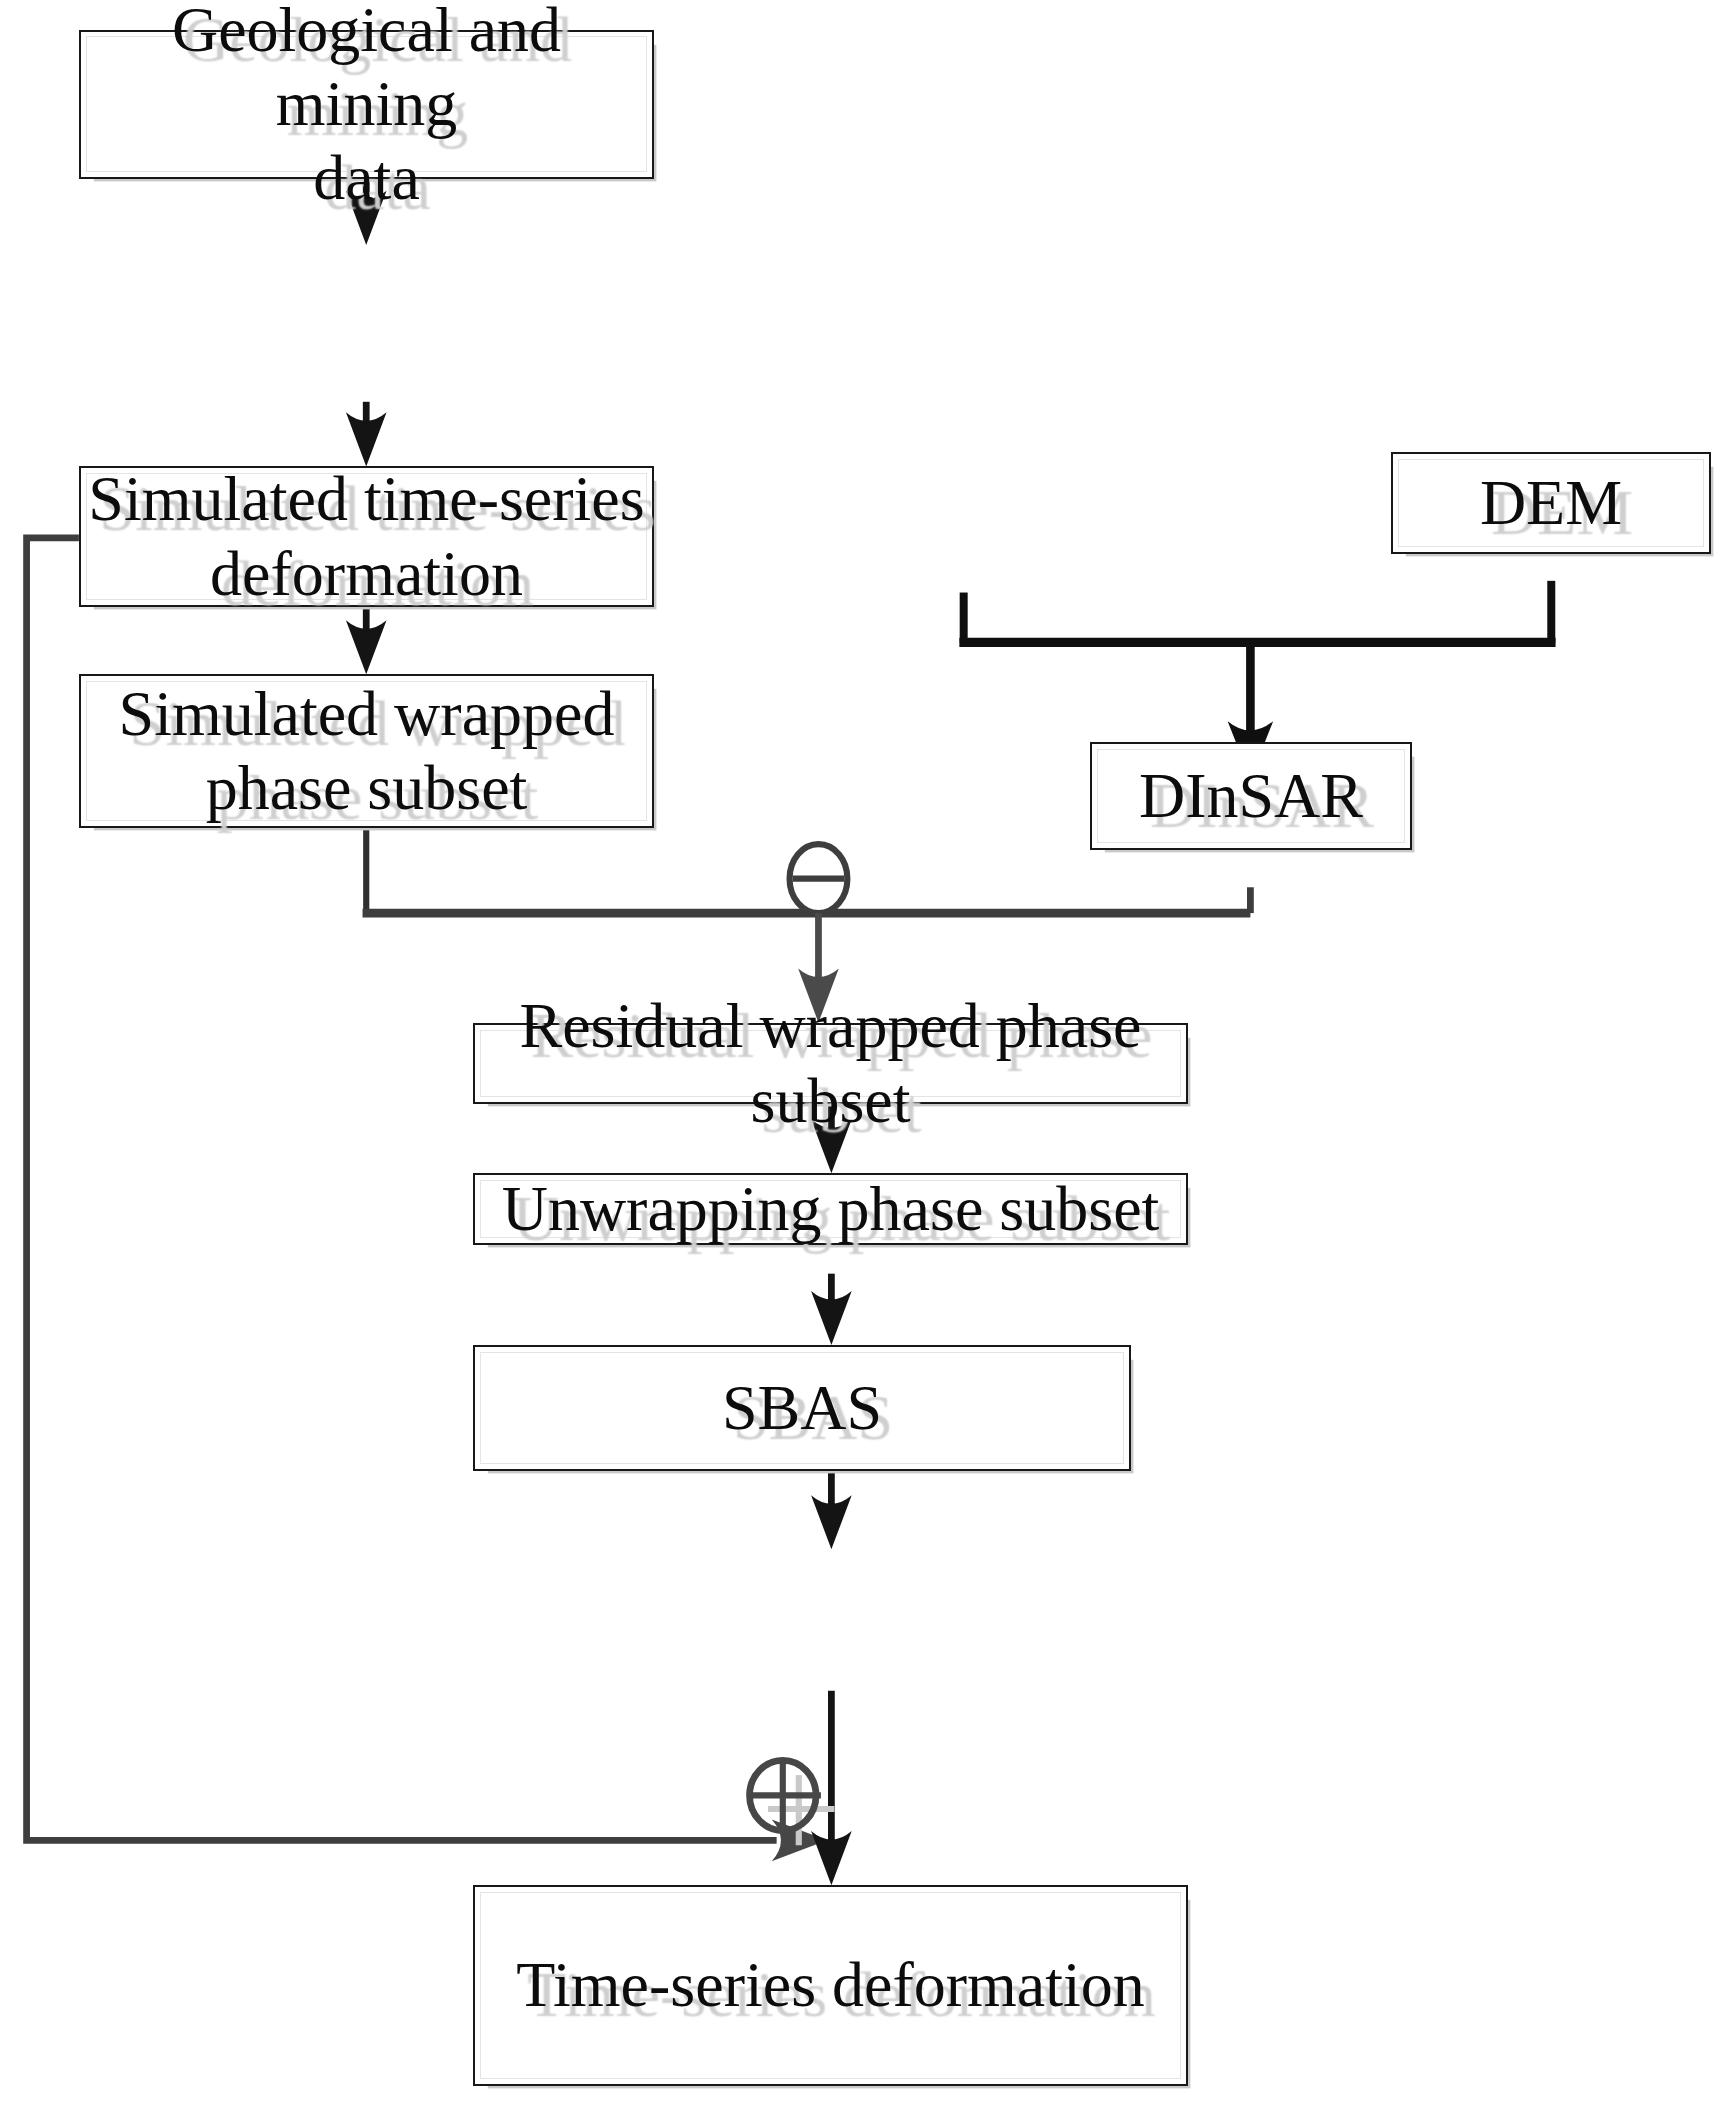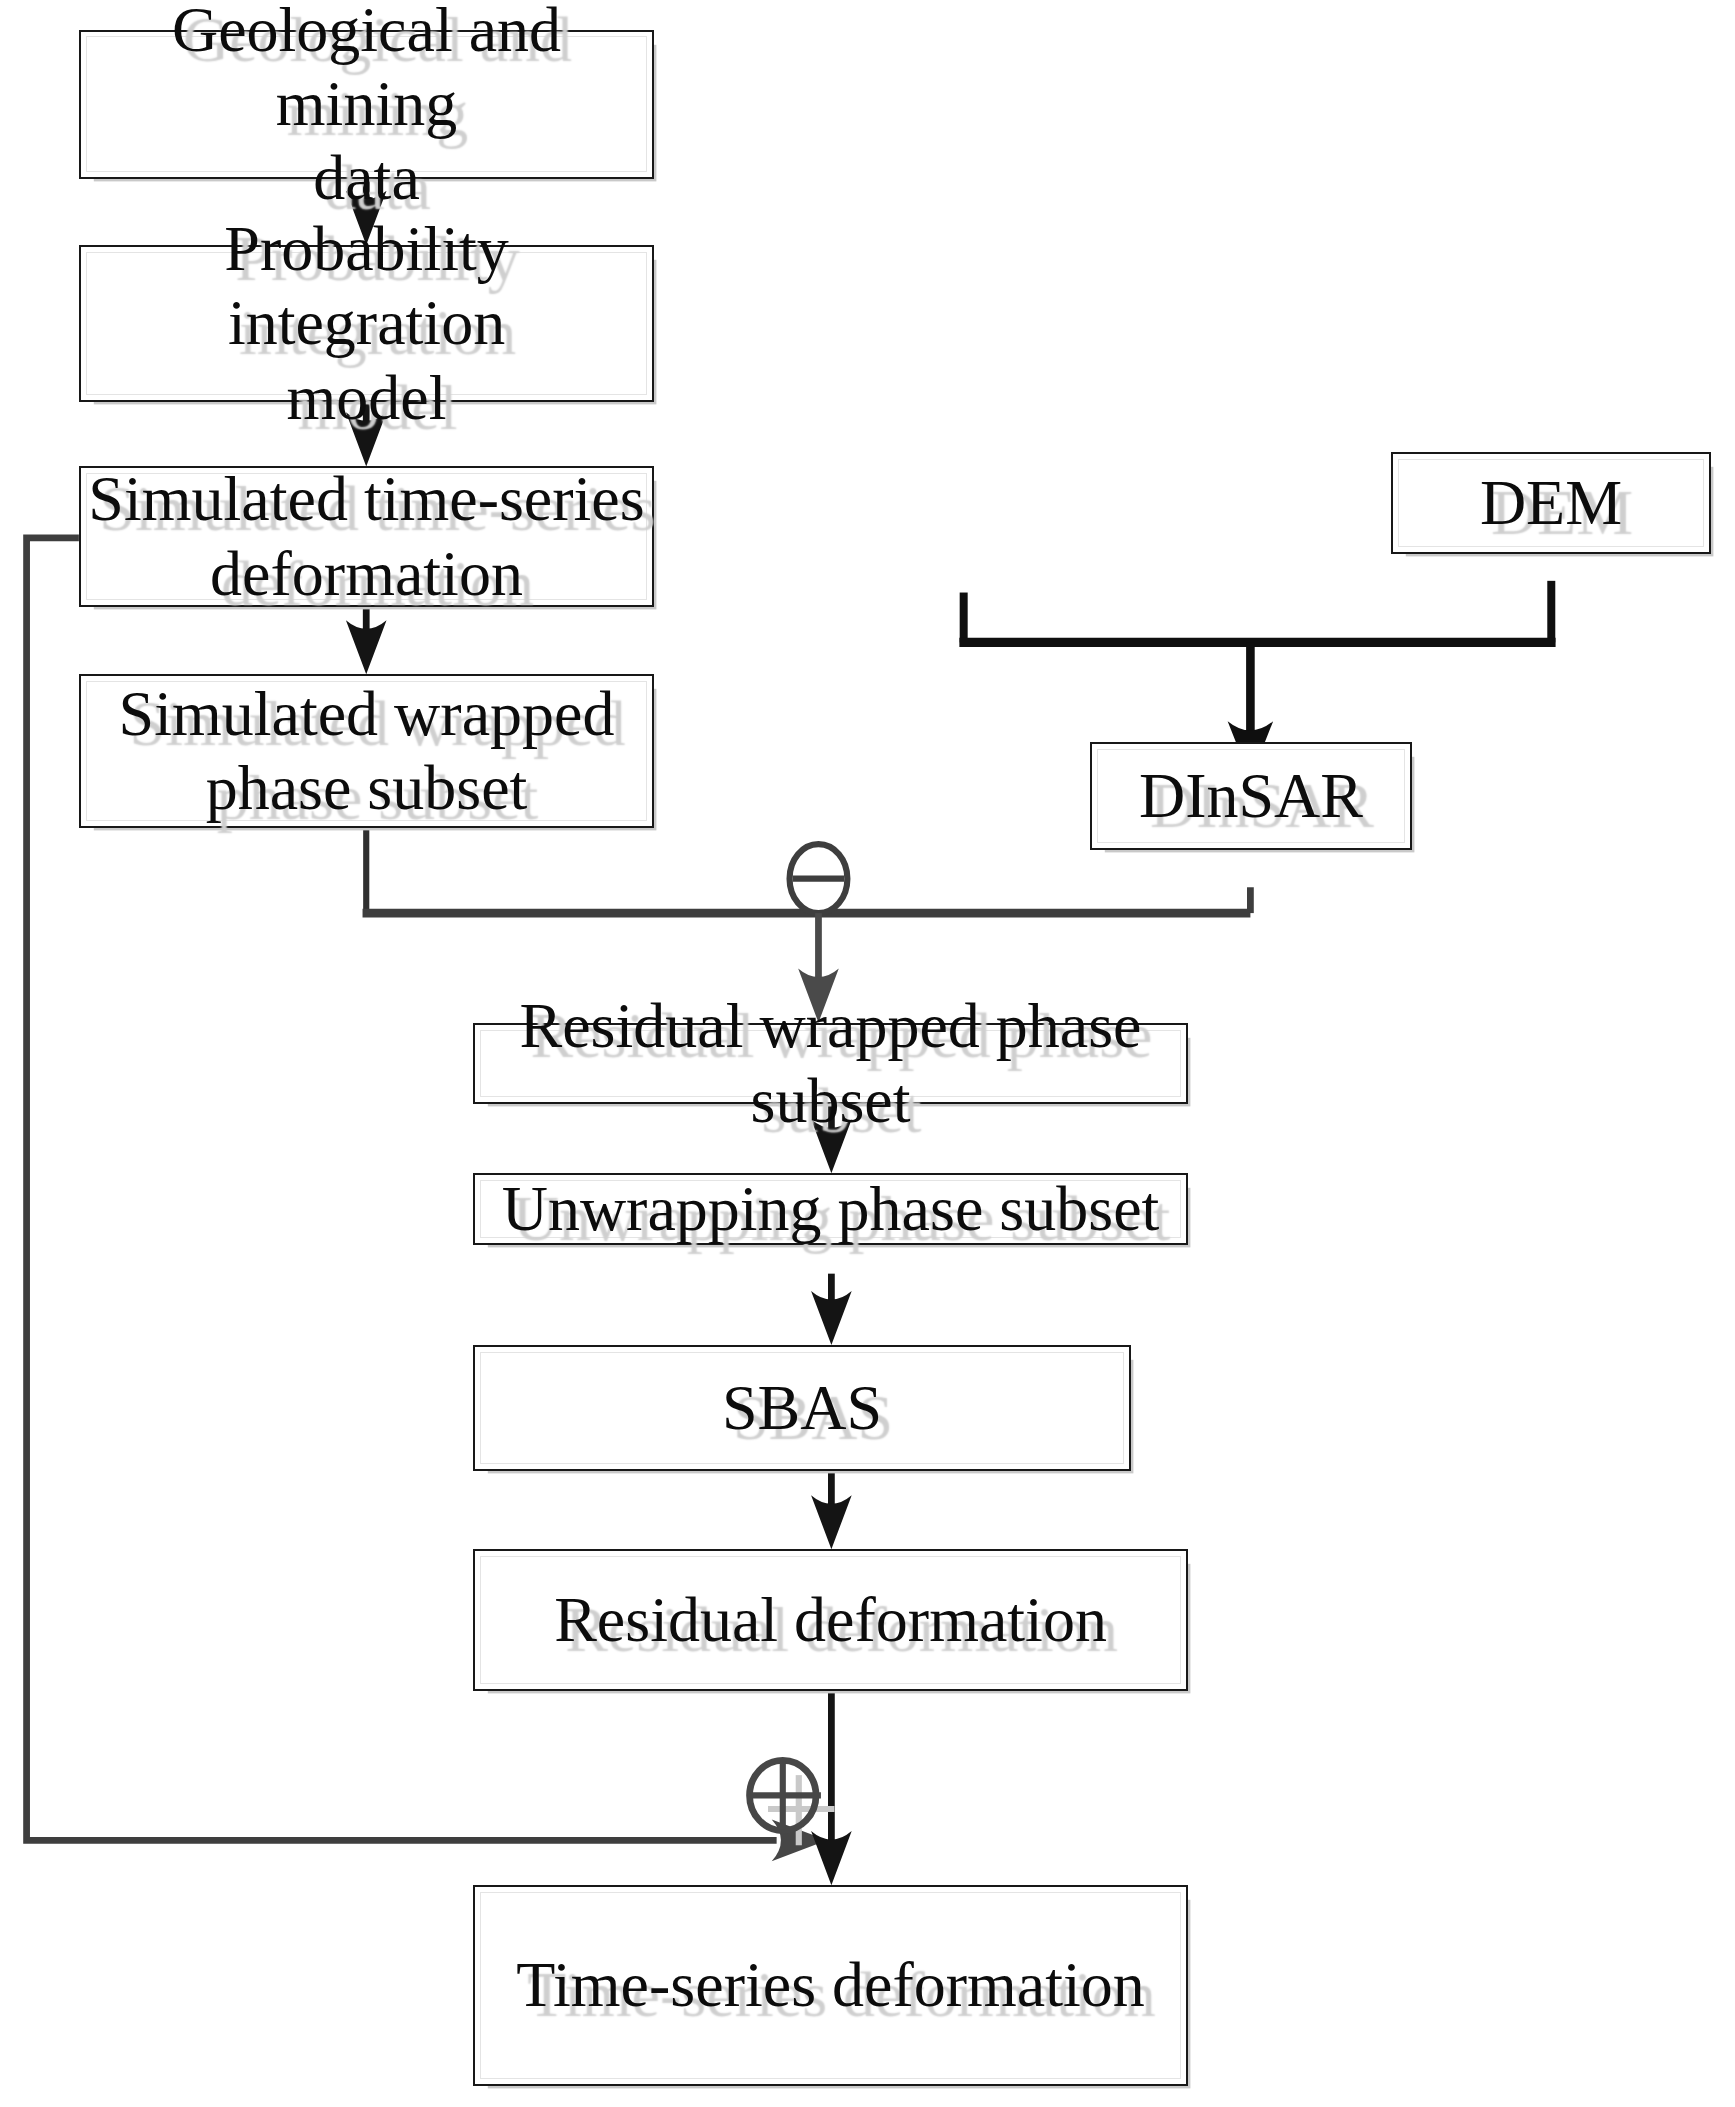--- a/index.html
+++ b/index.html
@@ -136,24 +136,20 @@
       <path d="M1220 2918 L1334 2918" stroke="#474747" stroke-width="10"></path>
       <path d="M1272 2862 L1272 2974" stroke="#474747" stroke-width="10"></path>
     </g>
   </svg>
 
   <div class="node" id="n-geological">
     <span class="lbl">Geological and mining
 data</span>
   </div>
 
-  <div class="node" id="n-probability">
-    <span class="lbl">Probability integration
-model</span>
-  </div>
 
   <div class="node" id="n-simulated-ts">
     <span class="lbl">Simulated time-series
 deformation</span>
   </div>
 
   <div class="node" id="n-simulated-wrapped">
     <span class="lbl">Simulated wrapped
 phase subset</span>
   </div>
@@ -172,22 +168,19 @@
   </div>
 
   <div class="node" id="n-unwrapping">
     <span class="lbl">Unwrapping phase subset</span>
   </div>
 
   <div class="node" id="n-sbas">
     <span class="lbl">SBAS</span>
   </div>
 
-  <div class="node" id="n-residual-def">
-    <span class="lbl">Residual deformation</span>
-  </div>
 
   <div class="node" id="n-time-series">
     <span class="lbl">Time-series deformation</span>
   </div>
 
 </div>
 
 
 </body></html>

